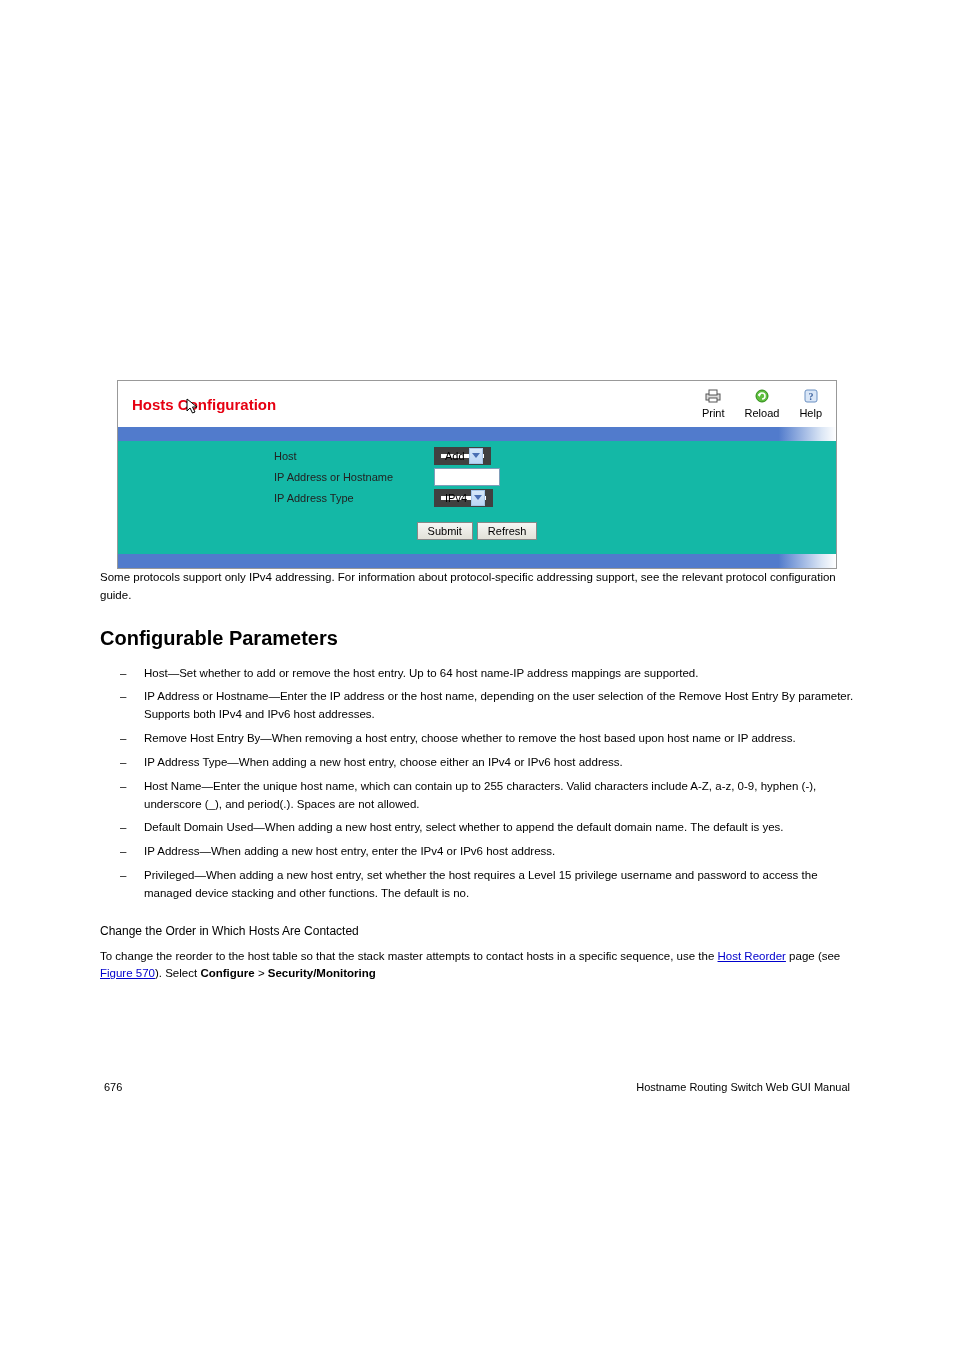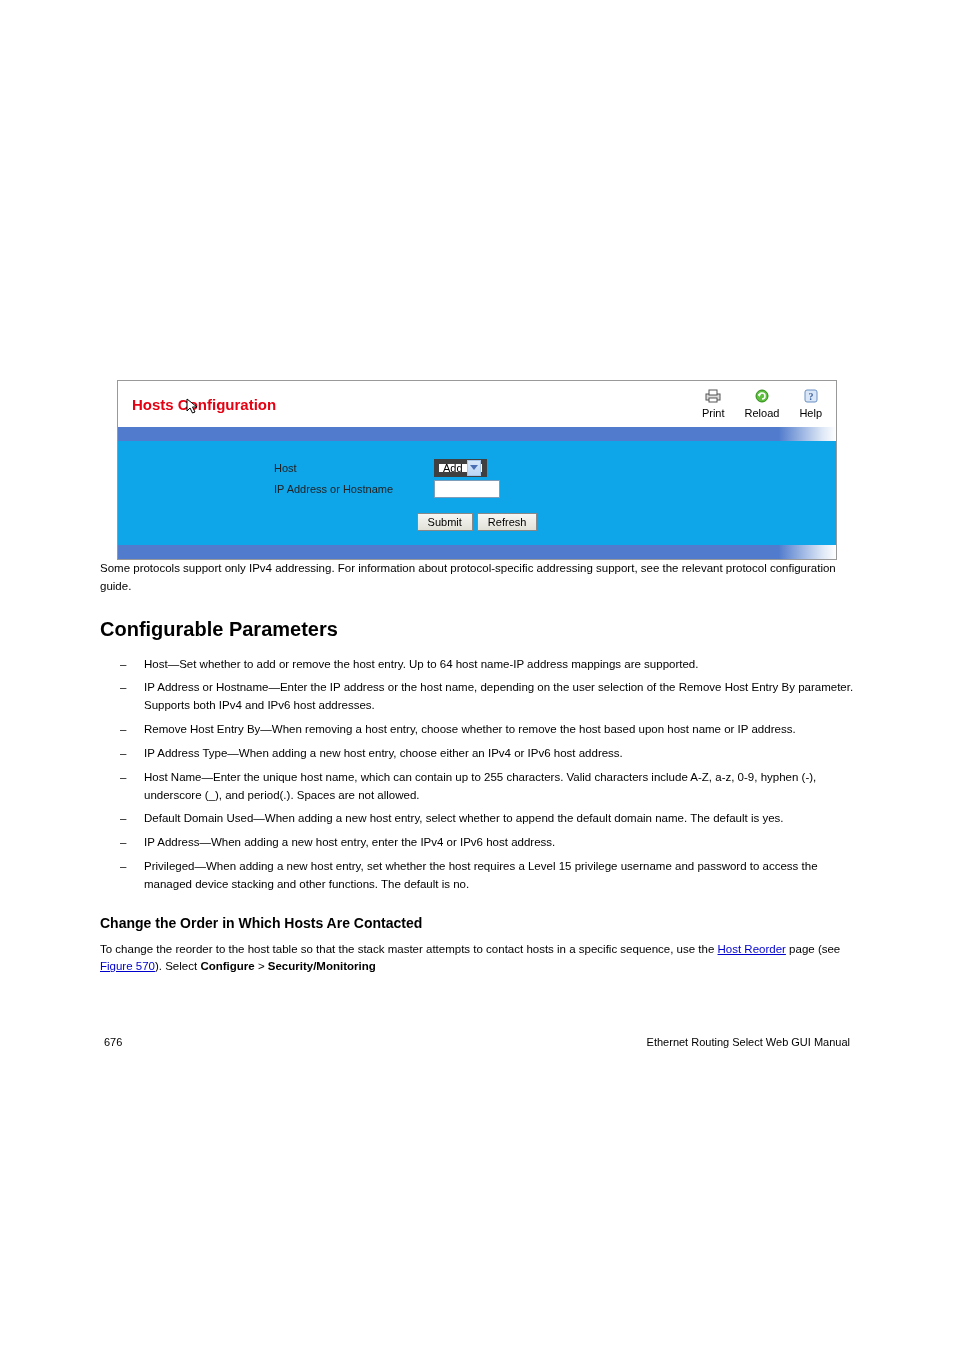--- a/index.html
+++ b/index.html
@@ -52,22 +52,22 @@
       font-size: 11px;
       color: #000;
       flex-direction: column;
     }
     .toolbar-btn span { font-weight: normal; }
     .blue-bar {
       height: 14px;
       background: linear-gradient(90deg, #517bcc 0%, #517bcc 92%, #dbe6f5 98%, #fff 100%);
     }
     .form-area {
-      background: #0ea5e9;
-      padding: 16px 0 14px 0;
+      background: #14b8a6;
+      padding: 4px 0 14px 0;
     }
     .form-row {
       display: flex;
       align-items: center;
       height: 21px;
       padding-left: 156px;
     }
     .form-label {
       width: 160px;
       font-family: Verdana, sans-serif;
@@ -75,21 +75,21 @@
       color: #222;
     }
     .form-control {
       display: inline-flex;
       align-items: center;
     }
     .select {
       display: inline-flex;
       align-items: center;
       background: #fff;
-      border: 5px solid #404040;
+      border: 7px solid #404040;
       height: 18px;
       font-family: Verdana, sans-serif;
       font-size: 11px;
       cursor: pointer;
     }
     .select-text {
       padding: 0 4px;
     }
     .select-arrow {
       width: 14px;
@@ -157,26 +157,26 @@
       padding: 3px 0;
     }
     ul.param-list li::before {
       content: "–";
       position: absolute;
       left: -24px;
       color: #000;
     }
     .subhead {
       font-family: Arial, Verdana, sans-serif;
-      font-size: 14px;
-      font-weight: bold;
+      font-size: 12px;
+      font-weight: normal;
       margin: 18px 0 10px 0;
     }
     .footer {
-      margin-top: 60px;
+      margin-top: 98px;
       display: flex;
       justify-content: space-between;
       font-family: Verdana, sans-serif;
       font-size: 11px;
       color: #000;
       padding: 0 4px;
     }
     .mono-bold { font-weight: bold; }
     .inline-link {
       color: #0000cc;
@@ -239,20 +239,33 @@
             </span>
           </div>
         </div>
       </div>
       <div class="form-row">
         <div class="form-label">IP Address or Hostname</div>
         <div class="form-control">
           <input class="txt" type="text" value="" style="">
         </div>
       </div>
+      <div class="form-row">
+        <div class="form-label">IP Address Type</div>
+        <div class="form-control">
+          <div class="select">
+            <span class="select-text">IPv4</span>
+            <span class="select-arrow">
+              <svg width="8" height="6" viewBox="0 0 8 6">
+                  <path d="M0 0 L8 0 L4 5 Z" fill="#4a6fb3"></path>
+                </svg>
+            </span>
+          </div>
+        </div>
+      </div>
       <div class="btn-row">
         <button class="win-btn">Submit</button>
         <button class="win-btn">Refresh</button>
       </div>
     </div>
 
     <div class="blue-bar"></div>
   </div>
 
 
@@ -272,15 +285,15 @@
   </ul>
 
   <div class="subhead">Change the Order in Which Hosts Are Contacted</div>
 
   <p class="body-text">
     <span>To change the reorder to the host table so that the stack master attempts to contact hosts in a specific sequence, use the </span><a href="#" class="inline-link">Host Reorder</a><span> page (see </span><a href="#" class="inline-link">Figure 570</a><span>). Select </span><span class="mono-bold">Configure</span><span> &gt; </span><span class="mono-bold">Security/Monitoring</span>
   </p>
 
   <div class="footer">
     <span>676</span>
-    <span>Ethernet Routing Select Web GUI Manual</span>
+    <span>Hostname Routing Switch Web GUI Manual</span>
   </div>
 </div>
 
 </body></html>

